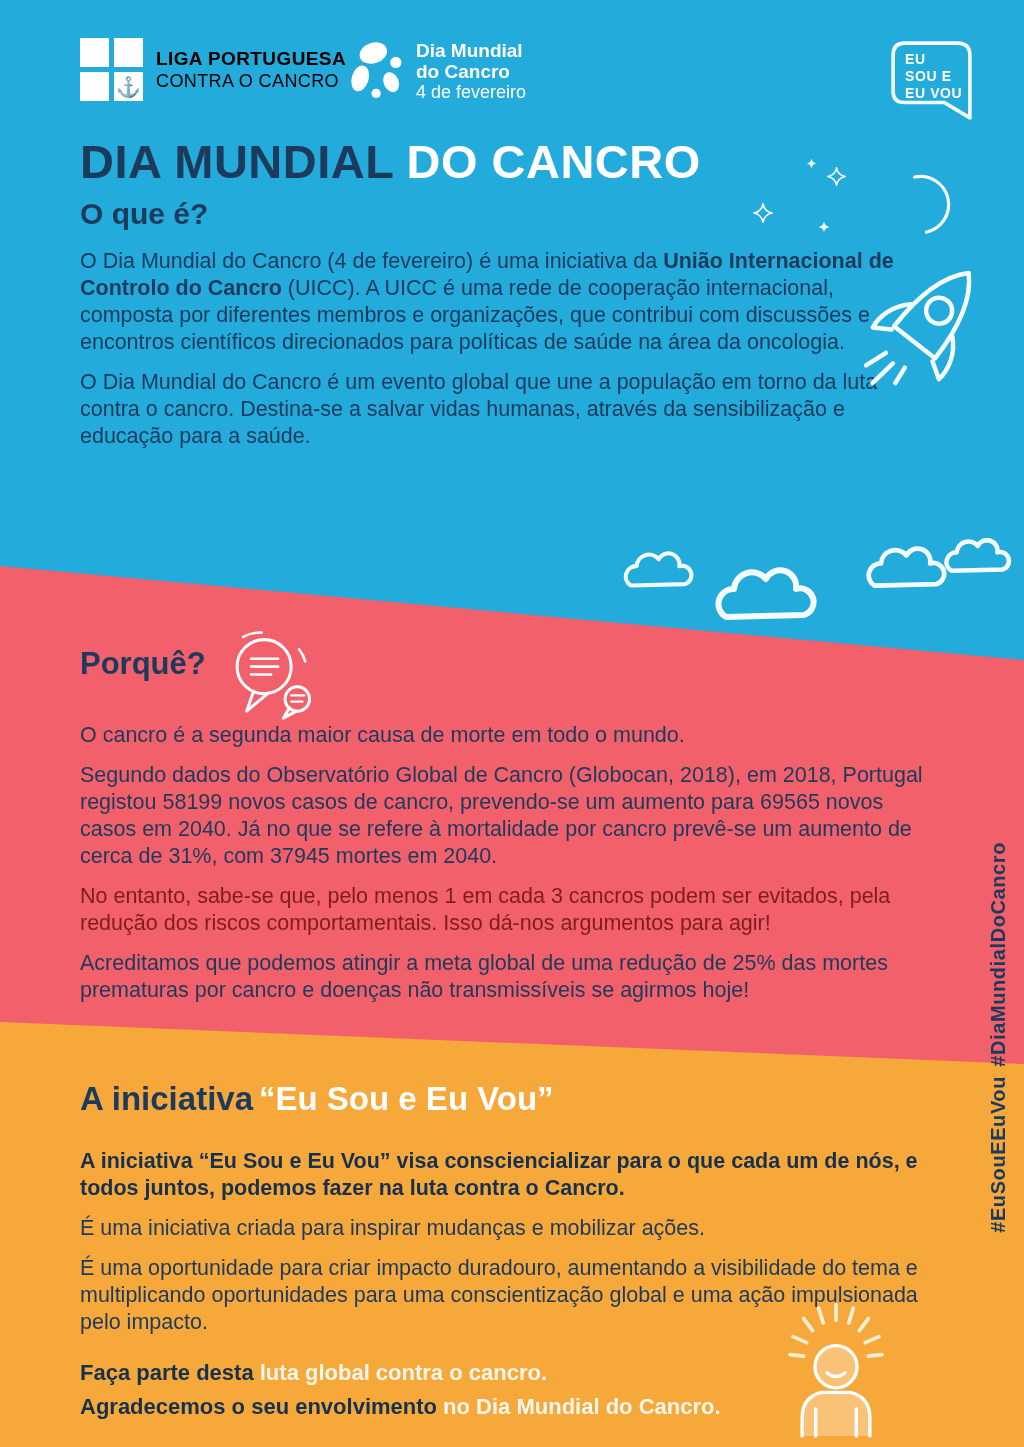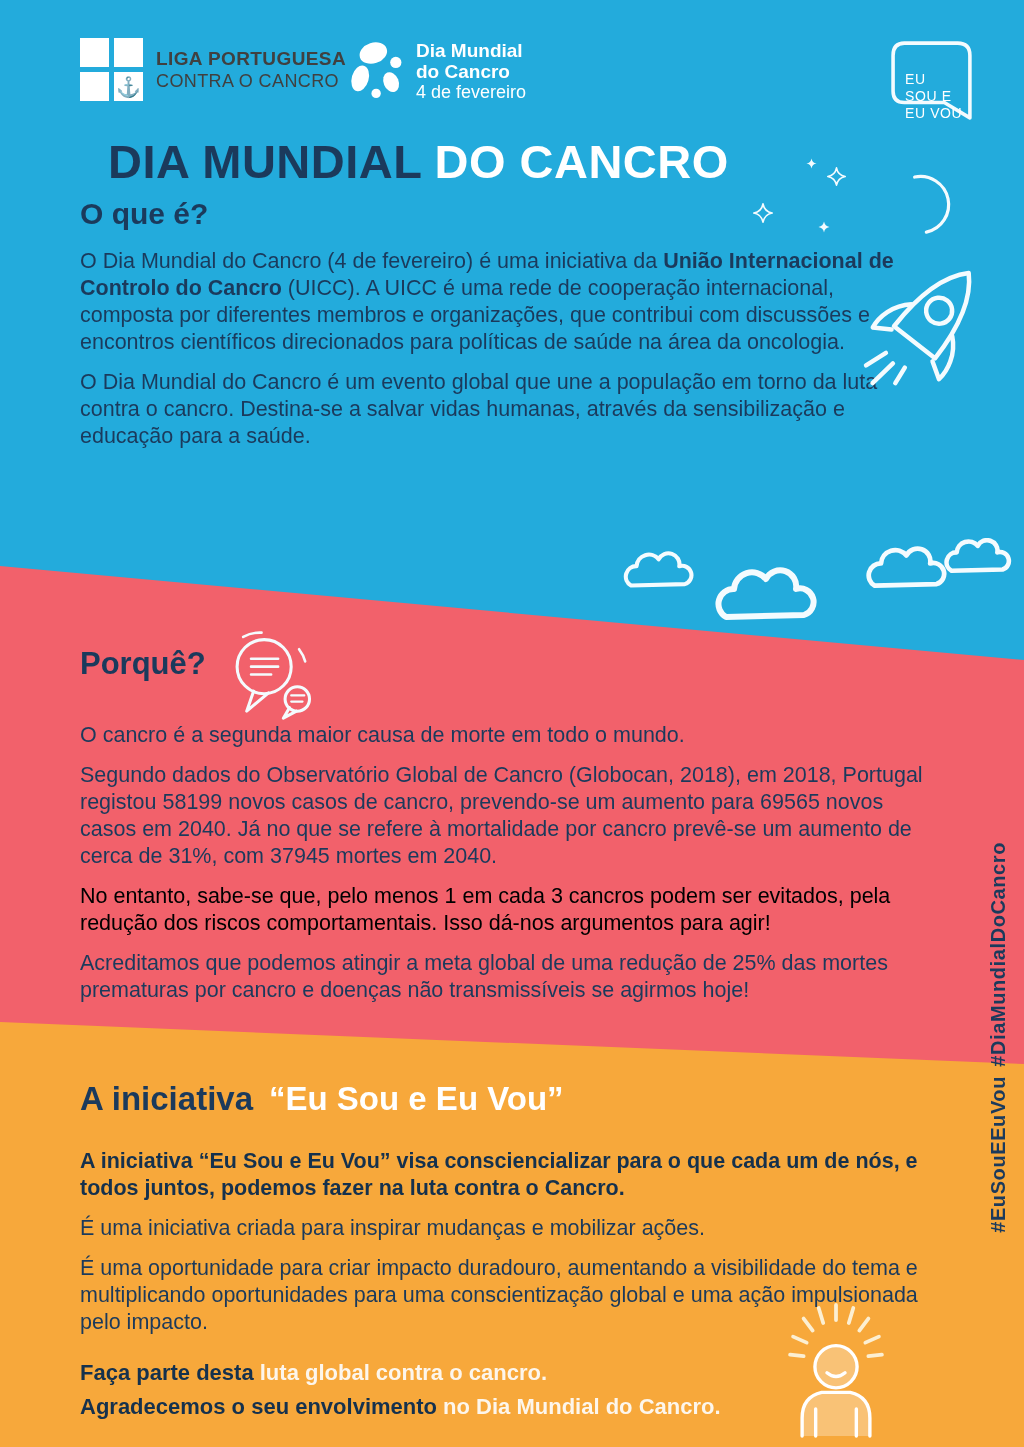--- a/index.html
+++ b/index.html
@@ -16,50 +16,50 @@
   .abs { position:absolute; }
   .navy { color:#1B3A5C; }
   .white { color:#FFFFFF; }
 
   
   .lpcc-logo { left:80px; top:38px; width:64px; height:64px;
     display:grid; grid-template-columns:29px 29px; grid-template-rows:29px 29px; gap:5px; }
   .lpcc-sq { background:#FFFFFF; }
   .lpcc-sq.emblem { display:flex; align-items:center; justify-content:center;
     color:#23ABDC; font-size:20px; line-height:1; }
-  .lpcc-text { left:156px; top:48px; line-height:22px; color:#404040; letter-spacing:.4px; }
+  .lpcc-text { left:156px; top:48px; line-height:22px; color:#000000; letter-spacing:.4px; }
   .lpcc-text .l1 { font-weight:bold; font-size:19px; }
   .lpcc-text .l2 { font-size:18px; }
 
   .dmc-icon { left:348px; top:38px; }
   .dmc-text { left:416px; top:40px; color:#FFFFFF; line-height:21px; }
   .dmc-text .l1, .dmc-text .l2 { font-weight:bold; font-size:19px; }
   .dmc-text .l3 { font-size:18px; }
 
   .badge { left:890px; top:40px; width:84px; height:82px; }
   .badge svg { position:absolute; left:0; top:0; }
   .badge-text { position:absolute; left:15px; top:11px; color:#FFFFFF;
-    font-weight:normal; font-size:14px; line-height:17px; letter-spacing:.6px;margin-top:20px; }
-
-  
-  .main-title { left:80px; top:134px; font-size:47px; font-weight:800; letter-spacing:.5px;margin-left:28px; }
+    font-weight:bold; font-size:14px; line-height:17px; letter-spacing:.6px; }
+
+  
+  .main-title { left:80px; top:134px; font-size:47px; font-weight:800; letter-spacing:.5px; }
   .main-title .t2 { margin-left:12px; }
   .subtitle { left:80px; top:197px; font-size:30px; font-weight:800; }
   .blue-copy { left:80px; top:248px; width:816px; font-size:21.5px; line-height:27px; color:#1B3A5C; }
   .blue-copy p { margin:0 0 13px 0; }
 
   
   .red-heading { left:80px; top:646px; font-size:31px; font-weight:800; }
   .red-copy { left:80px; top:722px; width:845px; font-size:21.5px; line-height:27px; color:#1B3A5C; }
   .red-copy p { margin:0 0 13px 0; }
-  .red-copy p.light { color:#000000; }
+  .red-copy p.light { color:#7f1d1d; }
 
   
   .orange-heading { left:80px; top:1080px; font-size:33px; font-weight:800; }
-  .orange-heading .h2 { margin-left:16px; }
+  .orange-heading .h2 { margin-left:6px; }
   .orange-copy { left:80px; top:1148px; width:842px; font-size:21.5px; line-height:27px; color:#1B3A5C; }
   .orange-copy p { margin:0 0 13px 0; }
   .orange-copy p.bold-intro { font-weight:bold; color:#15314D; }
   .cta { left:80px; top:1356px; font-size:22px; font-weight:bold; line-height:34px; }
   .cta .dark { color:#15314D; }
   .cta .lite { color:#FDF6EC; }
 
   
   .hashtag { position:absolute; right:14px; writing-mode:vertical-rl; transform:rotate(180deg);
     font-weight:bold; font-size:20px; letter-spacing:.6px; color:#1B3A5C; }

